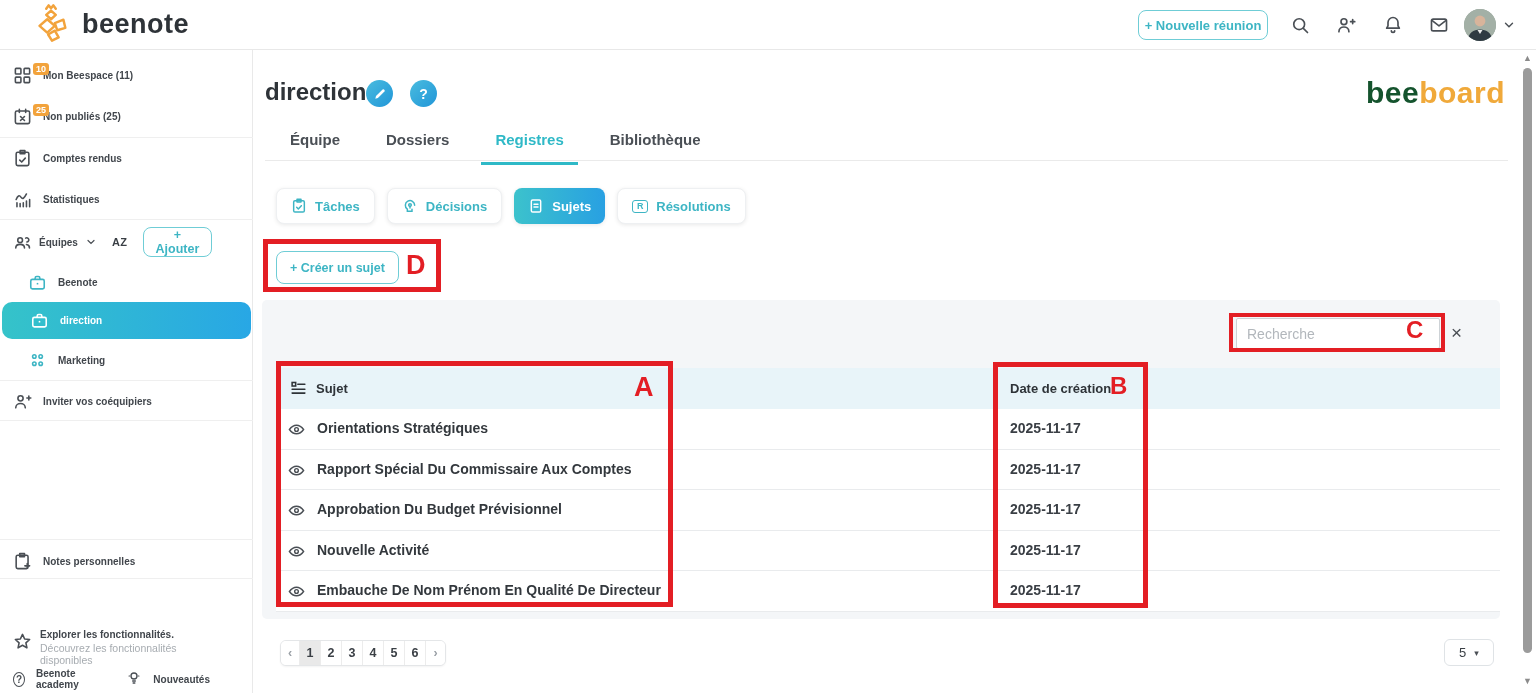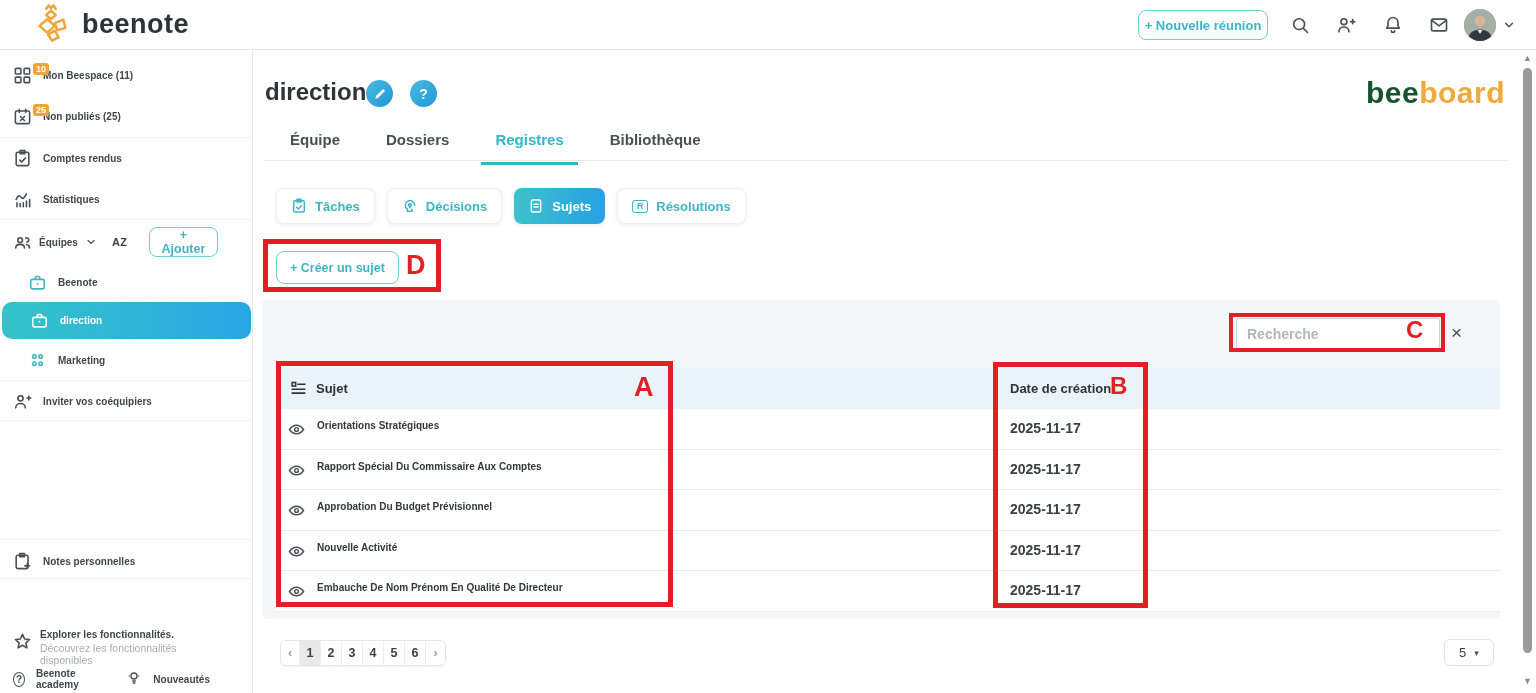--- a/index.html
+++ b/index.html
@@ -51,33 +51,33 @@
   
   .chips { position:absolute; left:276px; top:188px; display:flex; gap:12px; z-index:5; }
   .chip { height:36px; background:#fff; border:1px solid #eef0f2; border-radius:8px; box-shadow:0 1px 4px rgba(0,0,0,.09); display:flex; align-items:center; gap:8px; padding:15px 14px; color:#3db5c4; font-size:13px; font-weight:bold; cursor:pointer; }
   .chip .cicon { width:16px; height:16px; color:inherit; }
   .chip.active { background:linear-gradient(90deg,#3cc2cc,#28a0e2); color:#fff; border:none; }
   .bubble-r { width:16px; height:13px; border:1.6px solid currentColor; border-radius:3px; font-size:9px; font-weight:bold; display:flex; align-items:center; justify-content:center; }
 
   
   .btn-create { position:absolute; left:276px; top:251px; height:33px; border:1.3px solid #6fcdd6; border-radius:8px; background:#fff; color:#3db5c4; font-size:12.5px; font-weight:bold; padding:0 13px; cursor:pointer; z-index:6; }
   .panel { position:absolute; left:262px; top:300px; width:1238px; height:319px; background:#f4f6f8; border-radius:5px; z-index:1; }
-  .search-input { position:absolute; left:1236px; top:318px; width:204px; height:31px; border:1px solid #cdd2d6; border-radius:2px; background:#fff; padding:0 10px; font-size:14px; color:#3a3f45; font-family:"Liberation Sans", sans-serif; z-index:6;font-weight:bold; }
+  .search-input { position:absolute; left:1236px; top:318px; width:204px; height:31px; border:1px solid #cdd2d6; border-radius:2px; background:#fff; padding:0 10px; font-size:14px; color:#3a3f45; font-family:"Liberation Sans", sans-serif; z-index:6; }
   .search-input::placeholder { color:#b2b7bc; }
   .search-close { position:absolute; left:1451px; top:322px; font-size:19px; color:#4a4f55; cursor:pointer; z-index:6; }
 
   
   .table { position:absolute; left:276px; top:368px; width:1224px; z-index:2; }
   .thead { height:41px; background:#e8f4f9; display:flex; align-items:center; position:relative; }
   .thead .hicon { position:absolute; left:14px; top:12px; width:17px; height:17px; color:#2e3338; }
   .th-subject { position:absolute; left:40px; font-size:13px; font-weight:bold; color:#2e3338; }
   .th-date { position:absolute; left:734px; font-size:13px; font-weight:bold; color:#2e3338; }
   .trow { height:40.5px; background:#fff; border-bottom:1px solid #e9ebed; position:relative; cursor:pointer; }
   .trow .eicon { position:absolute; left:12px; top:12px; width:17px; height:17px; color:#4a4f55; cursor:pointer; }
-  .td-subject { position:absolute; left:41px; top:11px; font-size:10px; font-weight:bold; color:#33383d; }
+  .td-subject { position:absolute; left:41px; top:11px; font-size:14px; font-weight:bold; color:#33383d; }
   .td-date { position:absolute; left:734px; top:11px; font-size:14px; font-weight:bold; color:#3a3f45; }
 
   
   .abox { position:absolute; border:5px solid #e31e24; z-index:10; pointer-events:none; }
   .aletter { position:absolute; color:#e31e24; font-weight:bold; font-size:27px; z-index:11; pointer-events:none; }
   .box-a { left:276px; top:361px; width:397px; height:246px; }
   .box-b { left:993px; top:362px; width:155px; height:246px; }
   .box-c { left:1229px; top:313px; width:216px; height:39px; border-width:4px; }
   .box-d { left:263px; top:239px; width:178px; height:53px; }
 
@@ -217,21 +217,21 @@
             <path d="M17 14.6 c2.4.4 3.8 1.9 3.8 4.2"></path>
           </svg>
       </span>
       <span class="lbl">Équipes</span>
       <span>
         <svg viewBox="0 0 24 24" width="12" height="12" fill="none" stroke="#4a4f55" stroke-width="2.4" stroke-linecap="round">
             <path d="M6 9 l6 6 6-6"></path>
           </svg>
       </span>
       <span class="sort-az" style="margin-left:8px">AZ</span>
-      <button class="btn-ajouter" style="margin-left:14px">+ Ajouter</button>
+      <button class="btn-ajouter" style="margin-left:8px">+ Ajouter</button>
     </div>
 
     <div class="snav team-item" style="top:213px; padding-left:28px">
       <span class="iconwrap">
         <svg viewBox="0 0 24 24" width="19" height="19" fill="none" stroke="currentColor" stroke-width="2" stroke-linejoin="round">
             <rect x="3.5" y="8" width="17" height="12" rx="2"></rect>
             <path d="M9 8 V6.5 A2 2 0 0 1 11 4.5 h2 a2 2 0 0 1 2 2 V8"></path>
             <path d="M11 13.5 h2"></path>
           </svg>
       </span>

